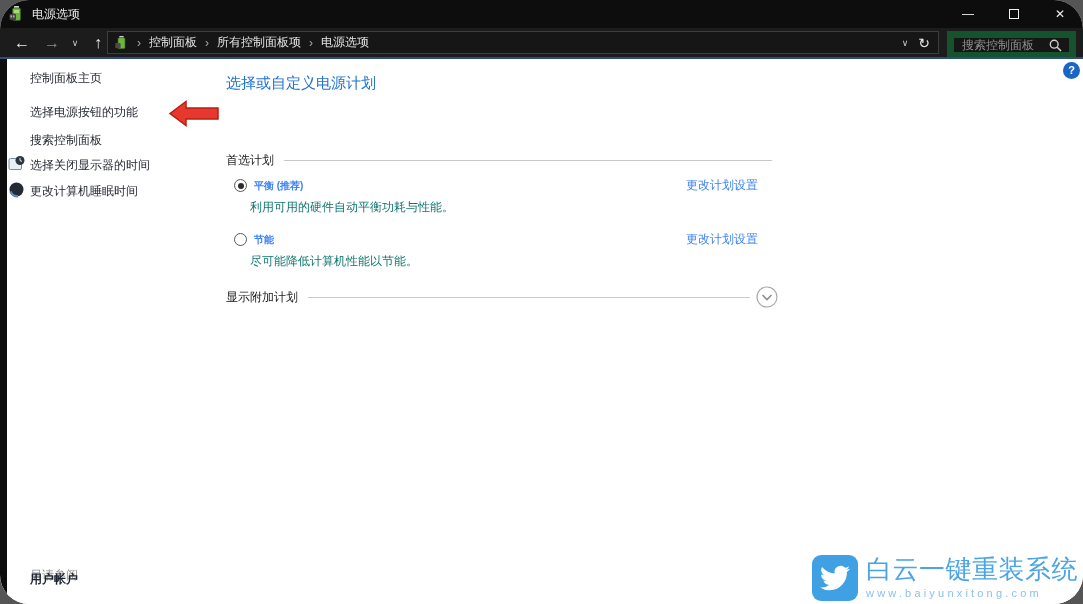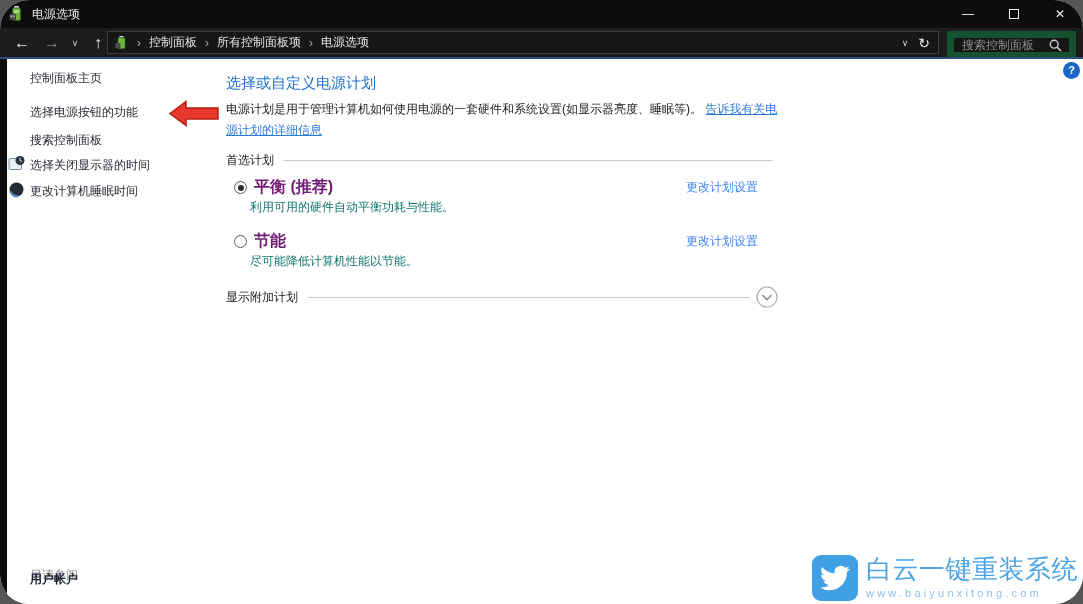--- a/index.html
+++ b/index.html
@@ -50,21 +50,21 @@
   
   .page-title { position:absolute; left:226px; top:15px; font-size:15px; color:#2273cf; font-weight:normal; }
   .page-desc { position:absolute; left:226px; top:40px; width:552px; font-size:12px; line-height:21px; color:#1c1c1c; }
   .learn-link { color:#2b7bd5; text-decoration:underline; cursor:default; }
   .section-row { position:absolute; left:226px; width:546px; display:flex; align-items:center; }
   .section-label { font-size:12px; color:#1a1a1a; white-space:nowrap; }
   .section-line { flex:1; height:1px; background:#c9c9c9; margin-left:10px; }
   .plan-row { position:absolute; left:226px; width:546px; display:flex; align-items:center; }
   .radio { width:13px; height:13px; border:1px solid #595959; border-radius:50%; margin:0 7px 0 8px; position:relative; background:#ffffff; flex:0 0 auto; cursor:default; }
   .radio.checked::after { content:""; position:absolute; left:2.5px; top:2.5px; width:6px; height:6px; border-radius:50%; background:#2b2b2b; }
-  .plan-name { font-size:16px; font-weight:bold; color:#701a75; cursor:default; }
+  .plan-name { font-size:10px; font-weight:bold; color:#3b82f6; cursor:default; }
   .plan-settings { margin-left:auto; margin-right:14px; font-size:12px; color:#3b82f6; cursor:default; }
   .plan-desc { position:absolute; left:250px; font-size:12px; color:#0f766e; }
   .additional-row { position:absolute; left:226px; width:552px; display:flex; align-items:center; }
   .chevron-circle { flex:0 0 auto; width:22px; height:22px; margin-left:6px; cursor:default; }
 
   
   .watermark { position:absolute; right:3px; bottom:1px; display:flex; align-items:center; gap:8px; background:#ffffff; padding:2px; }
   .wm-logo { width:46px; height:46px; border-radius:9px; background:#3fa0e4; display:flex; align-items:center; justify-content:center; }
   .wm-texts { display:flex; flex-direction:column; align-items:flex-start; }
   .wm-brand { font-size:26px; color:#4ba4e6; letter-spacing:0.5px; line-height:30px; white-space:nowrap;font-family:Liberation Mono, monospace; }
@@ -163,21 +163,20 @@
     <svg class="side-icon" style="top:122px;" viewBox="0 0 17 17">
       <circle cx="8.5" cy="8.5" r="7" fill="#242b34"></circle>
       <path d="M2.5 10.5 A7 7 0 0 0 10 15.2" stroke="#5b87c2" stroke-width="2.4" fill="none"></path>
     </svg>
     <span class="side-link" style="top:124px;">更改计算机睡眠时间</span>
 
     <span class="see-also-header" style="top:508px;">另请参阅</span>
     <span class="see-also-link" style="top:512px;">用户帐户</span>
 
     <h1 class="page-title">选择或自定义电源计划</h1>
-    <p class="page-desc"><span>电源计划是用于管理计算机如何使用电源的一套硬件和系统设置(如显示器亮度、睡眠等)。</span> <span class="learn-link">告诉我有关电源计划的详细信息</span></p>
 
     <div class="section-row" style="top:93px;">
       <span class="section-label">首选计划</span>
       <span class="section-line"></span>
     </div>
 
     <div class="plan-row" style="top:118px;">
       <span class="radio checked"></span>
       <span class="plan-name">平衡 (推荐)</span>
       <span class="plan-settings">更改计划设置</span>

